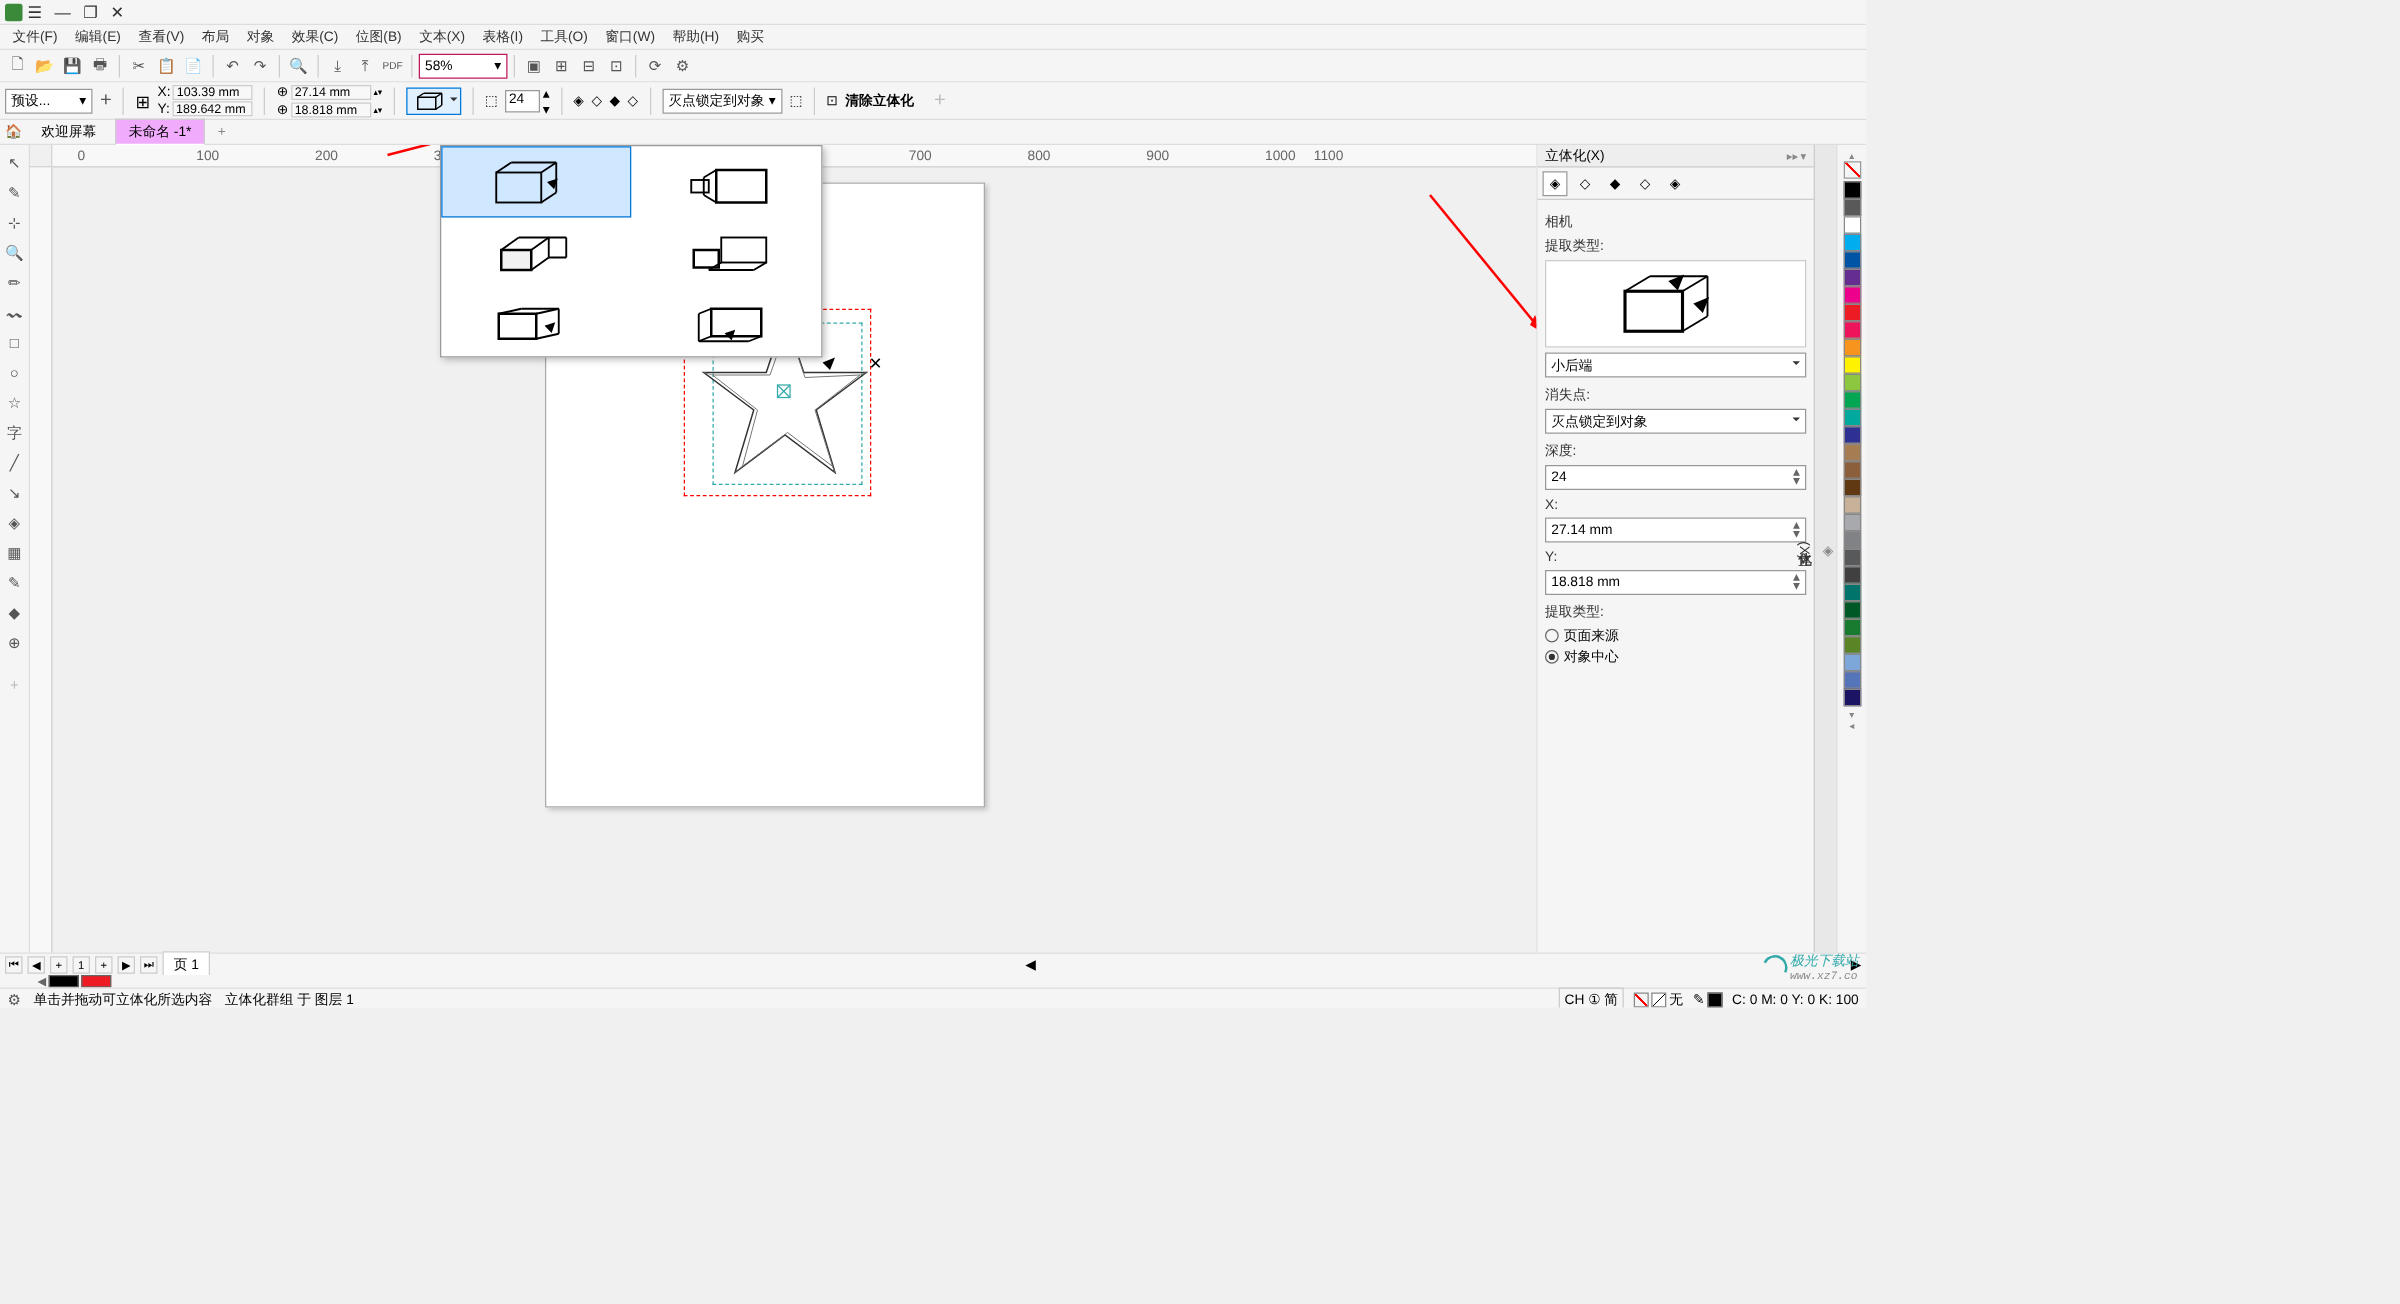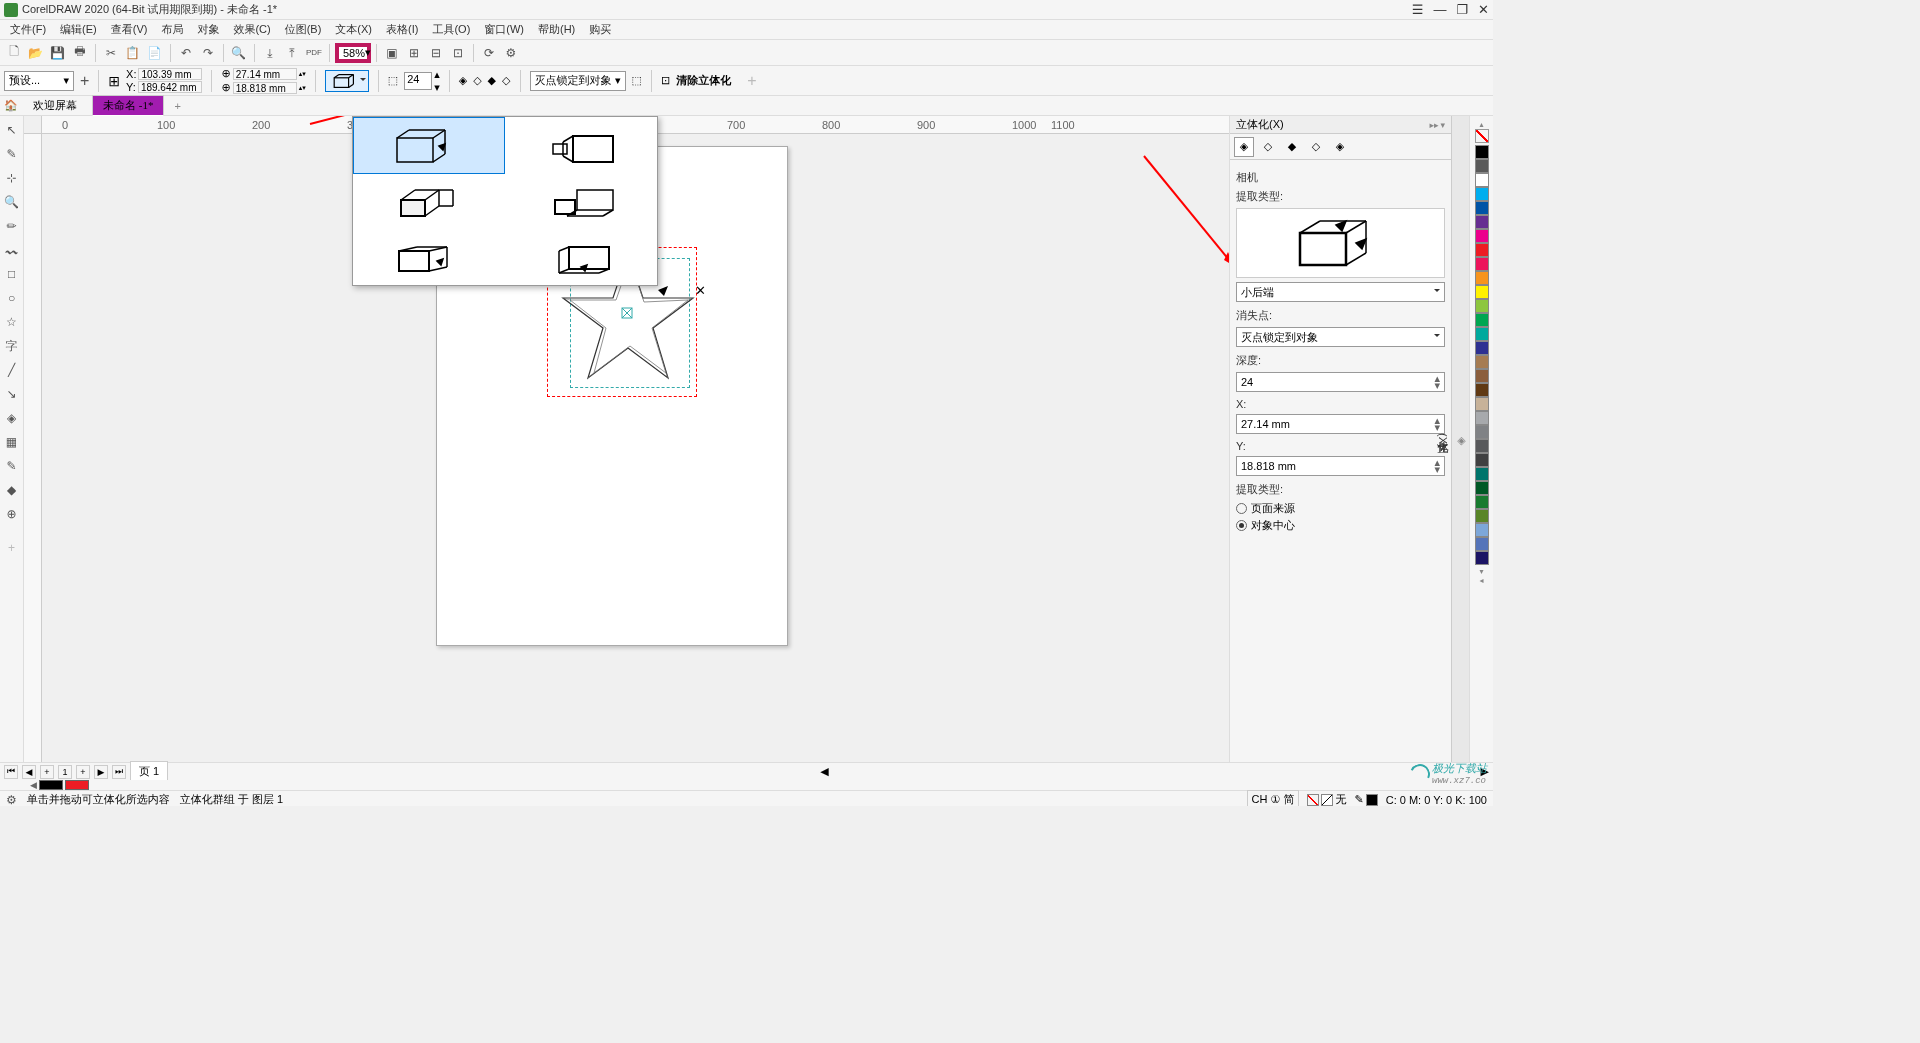--- a/index.html
+++ b/index.html
@@ -7,38 +7,38 @@
 .titlebar{background:#f5f5f5;height:20px;display:flex;align-items:center;padding:0 4px;border-bottom:1px solid #ddd;}
 .titlebar .logo{width:14px;height:14px;background:#3a8a3a;border-radius:2px;margin-right:4px;}
 .titlebar .title{flex:1;color:#333;}
 .titlebar .wincontrols{display:flex;gap:10px;}
 .titlebar .wincontrols span{cursor:pointer;font-size:13px;color:#333;}
 .menubar{background:#f5f5f5;height:20px;display:flex;align-items:center;padding:0 4px;gap:2px;border-bottom:1px solid #ddd;}
 .menubar .menuitem{padding:2px 6px;cursor:pointer;color:#333;}
 .toolbar1{background:#f5f5f5;height:26px;display:flex;align-items:center;padding:0 4px;gap:2px;border-bottom:1px solid #ddd;}
 .toolbar1 .tb-btn{width:20px;height:20px;border:1px solid transparent;display:flex;align-items:center;justify-content:center;cursor:pointer;font-size:12px;color:#555;}
 .toolbar1 .sep{width:1px;height:18px;background:#ccc;margin:0 3px;}
-.toolbar1 .zoom-combo{width:36px;height:20px;border:4px solid #be185d;background:#fff;display:flex;align-items:center;padding:0 4px;}
+.toolbar1 .zoom-combo{width:71px;height:20px;border:1px solid #be185d;background:#fff;display:flex;align-items:center;padding:0 4px;}
 .propbar{background:#f5f5f5;height:30px;display:flex;align-items:center;padding:0 4px;gap:6px;border-bottom:1px solid #ddd;}
 .propbar .preset-combo{width:70px;height:20px;border:1px solid #999;background:#fff;display:flex;align-items:center;padding:0 4px;}
 .propbar .plus-icon{font-size:16px;color:#555;cursor:pointer;}
 .propbar .sep{width:1px;height:22px;background:#ccc;margin:0 3px;}
 .propbar .coord-group{display:flex;flex-direction:column;gap:1px;}
 .propbar .coord-row{display:flex;align-items:center;gap:2px;font-size:10px;}
 .propbar .coord-val{width:64px;height:12px;border:1px solid #ccc;background:#f8f8f8;padding:0 2px;font-size:10px;}
 .propbar .extrude-type-btn{width:44px;height:22px;border:1px solid #0078d7;background:#e0f0ff;display:flex;align-items:center;justify-content:center;position:relative;cursor:pointer;}
 .propbar .extrude-type-btn svg{width:32px;height:16px;}
 .propbar .extrude-type-btn .dd-arrow{position:absolute;right:2px;top:50%;transform:translateY(-50%);border:3px solid transparent;border-top-color:#333;}
 .propbar .depth-group{display:flex;align-items:center;gap:2px;}
 .propbar .depth-input{width:28px;height:18px;border:1px solid #999;background:#fff;padding:0 2px;}
 .propbar .vp-combo{width:96px;height:20px;border:1px solid #999;background:#fff;display:flex;align-items:center;padding:0 4px;}
 .tabbar{background:#f5f5f5;height:20px;display:flex;align-items:center;padding:0 4px;gap:4px;border-bottom:1px solid #ddd;}
 .tabbar .home-icon{width:14px;height:14px;color:#555;cursor:pointer;}
 .tabbar .doctab{padding:2px 10px;cursor:pointer;border:1px solid transparent;}
-.tabbar .doctab.active{background:#a21caf;border-color:#ccc;border-bottom-color:#fff;font-family:Liberation Serif, serif;}
+.tabbar .doctab.active{background:#f0abfc;border-color:#ccc;border-bottom-color:#fff;}
 .tabbar .newtab{padding:2px 6px;cursor:pointer;color:#888;}
 .workspace{position:relative;display:flex;height:calc(100% - 158px);}
 .left-toolbox{width:24px;background:#f5f5f5;border-right:1px solid #ddd;display:flex;flex-direction:column;padding:4px 0;gap:4px;}
 .left-toolbox .tool{width:20px;height:20px;margin:0 auto;display:flex;align-items:center;justify-content:center;cursor:pointer;font-size:12px;color:#555;}
 .canvas-area{flex:1;position:relative;background:#f0f0f0;overflow:hidden;}
 .ruler-h{position:absolute;top:0;left:18px;right:0;height:18px;background:#f8f8f8;border-bottom:1px solid #ccc;font-size:8px;color:#666;display:flex;align-items:flex-end;overflow:hidden;}
 .ruler-h span{position:absolute;bottom:2px;}
 .ruler-v{position:absolute;top:18px;left:0;bottom:0;width:18px;background:#f8f8f8;border-right:1px solid #ccc;}
 .ruler-corner{position:absolute;top:0;left:0;width:18px;height:18px;background:#f0f0f0;border-right:1px solid #ccc;border-bottom:1px solid #ccc;}
 .page{position:absolute;top:30px;left:412px;width:352px;height:500px;background:#fff;border:1px solid #aaa;box-shadow:2px 2px 4px rgba(0,0,0,0.2);}
@@ -86,21 +86,20 @@
 .watermark .wm-logo{width:20px;height:20px;border:2px solid #3aa;border-radius:50%;border-left-color:transparent;border-bottom-color:transparent;transform:rotate(-20deg);}
 svg.cube{stroke:#000;stroke-width:1.5;fill:none;}
 .collapse-controls{display:flex;align-items:center;gap:2px;margin-left:auto;}
 .collapse-controls span{font-size:9px;color:#888;cursor:pointer;}
 </style>
 </head>
 <body>
 
 <div class="titlebar">
   <div class="logo"></div>
-  <div class="title">CorelDRAW 2020 (64-Bit 试用期限到期) - 未命名 -1*</div>
   <div class="wincontrols">
     <span>☰</span>
     <span>—</span>
     <span>❐</span>
     <span>✕</span>
   </div>
 </div>
 
 <div class="menubar">
   <div class="menuitem">文件(F)</div>

